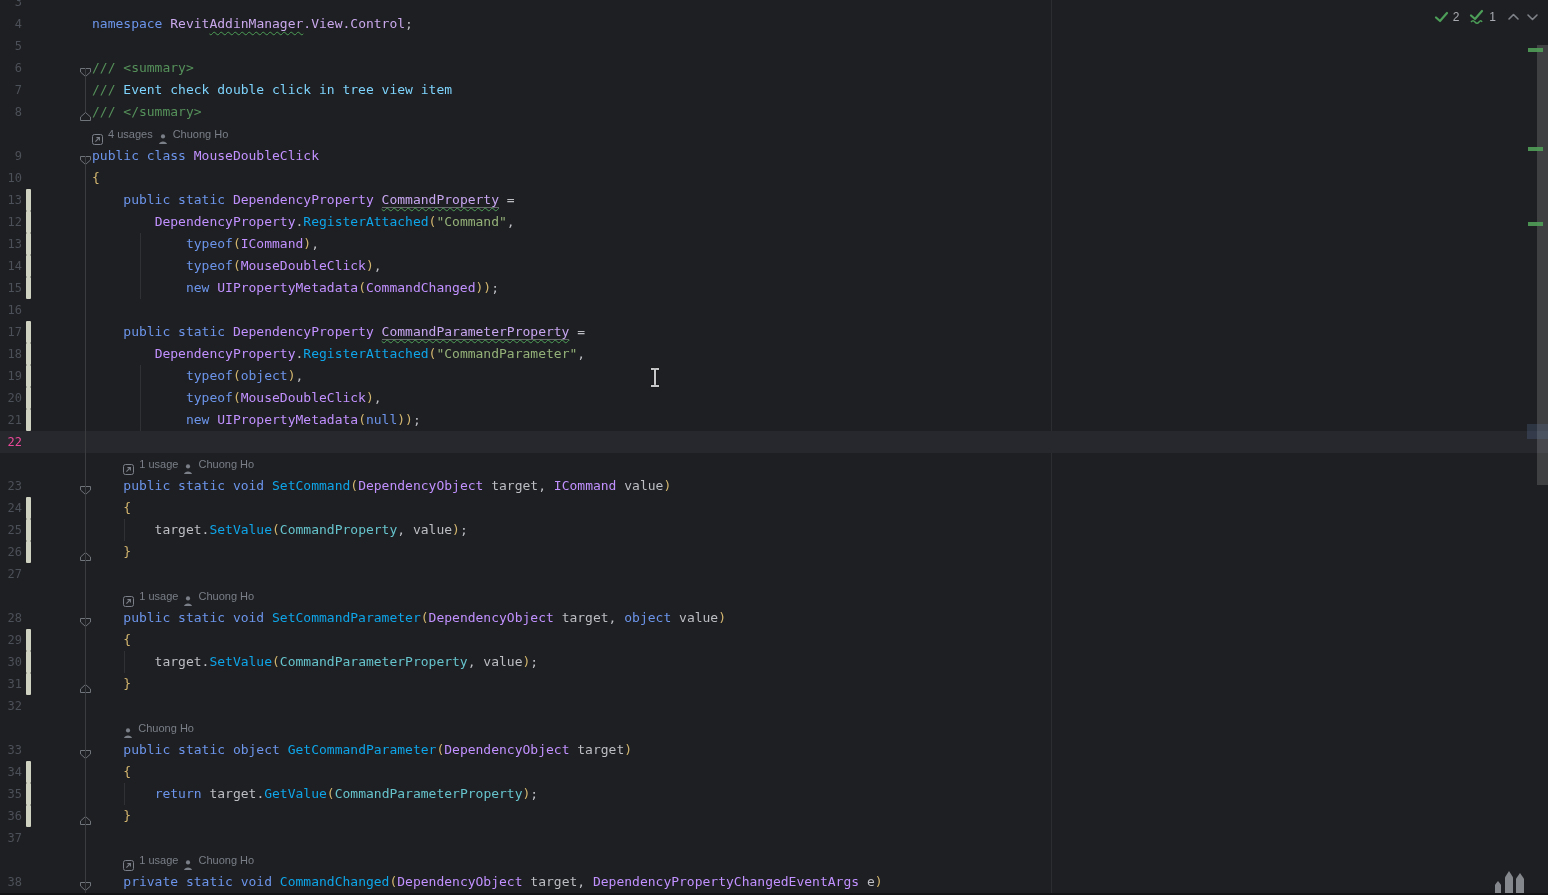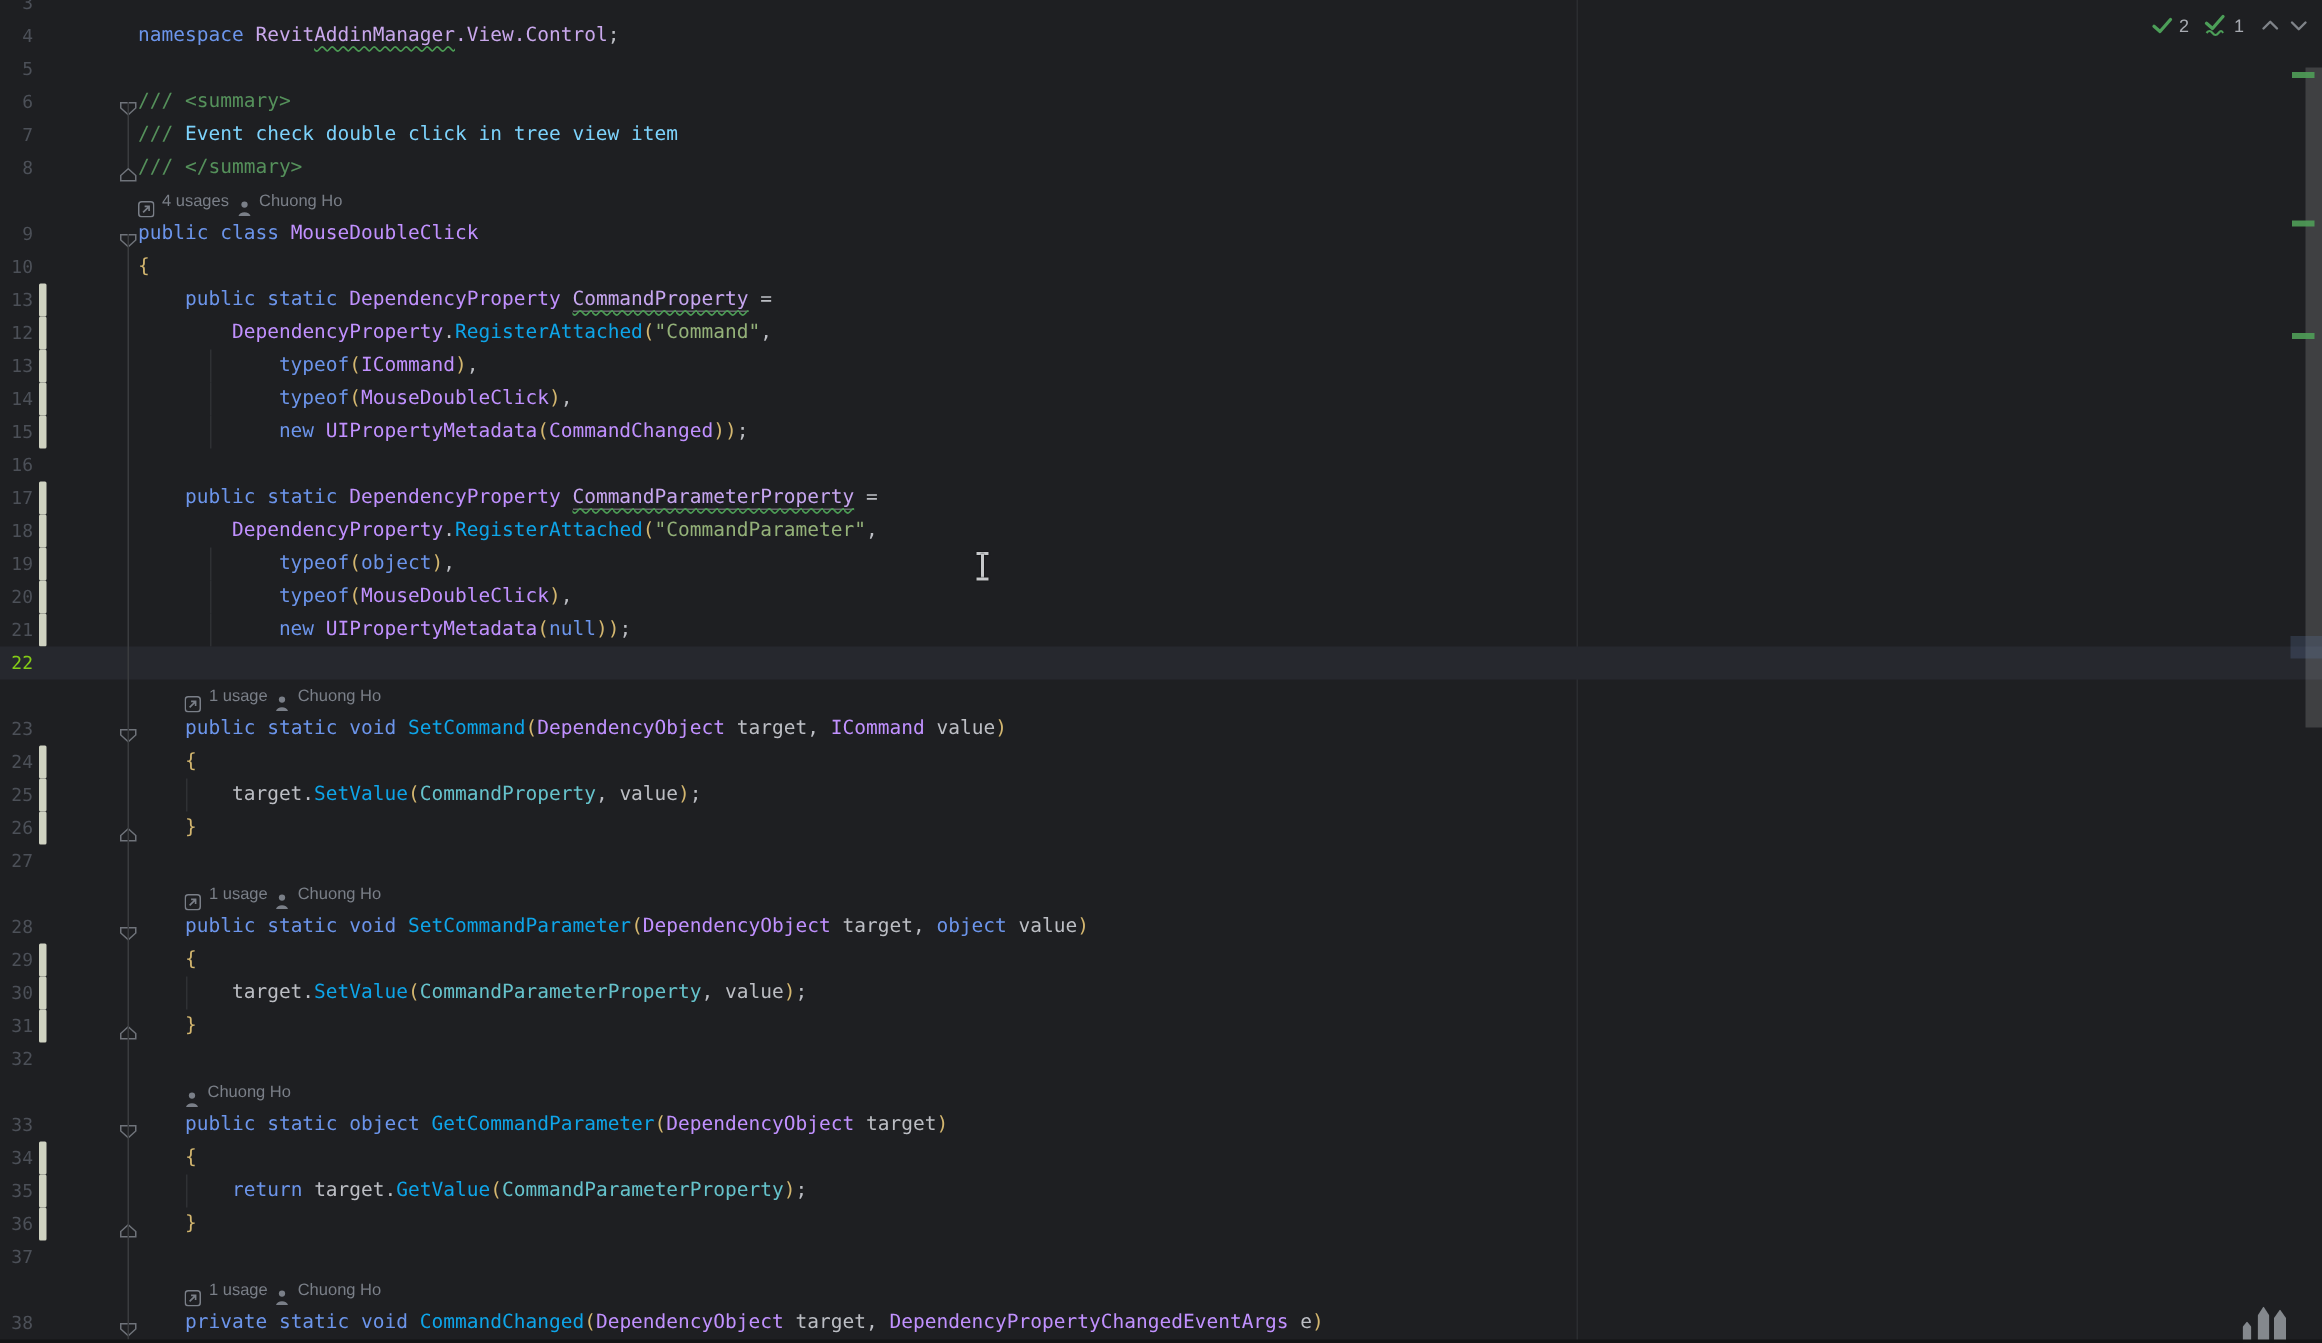--- a/index.html
+++ b/index.html
@@ -3,21 +3,21 @@
 <meta charset="utf-8">
 <style>
   html,body{margin:0;padding:0;background:#111;}
   #editor{position:relative;width:1548px;height:895px;background:#1E1F22;overflow:hidden;
           font-family:"DejaVu Sans Mono",monospace;}
   #rows{position:absolute;left:0;top:0;right:0;margin-top:-9px;z-index:1;}
   .row{position:relative;height:22px;white-space:pre;}
   .row.caret{background:#26282E;}
   .num{position:absolute;left:0;top:0;width:22px;text-align:right;
        font:12px/22px "DejaVu Sans Mono",monospace;color:#4C5058;}
-  .caret .num{color:#84cc16;}
+  .caret .num{color:#ec4899;}
   .bar{position:absolute;left:26px;top:0;bottom:0;width:5px;background:#CFD2C1;border-radius:1px;}
   .fold{position:absolute;left:79px;top:6px;width:13px;height:11px;z-index:3;}
   .iguide{position:absolute;top:0;bottom:0;width:1px;background:#2F3134;}
   pre.codeline{margin:0;padding:0 0 0 92px;font:13px/22px "DejaVu Sans Mono",monospace;color:#BCBEC4;}
   .kw{color:#6C95EB}.ty{color:#C191FF}.ns{color:#C9A8EC}.me{color:#0ea5e9}
   .st{color:#94B179}.fd{color:#66C3CC}.br{color:#D3B66F}.pl{color:#BCBEC4}
   .ct{color:#55915B;}.cm{color:#7dd3fc;}
   .decl{color:#C7A6F0;border-bottom:1px solid rgba(190,193,200,.45)}
   .sq{text-decoration:underline wavy #4C9E55;text-decoration-thickness:1px;text-underline-offset:3px;}
   .inlay{position:absolute;top:0;height:22px;display:flex;align-items:flex-end;gap:5px;

